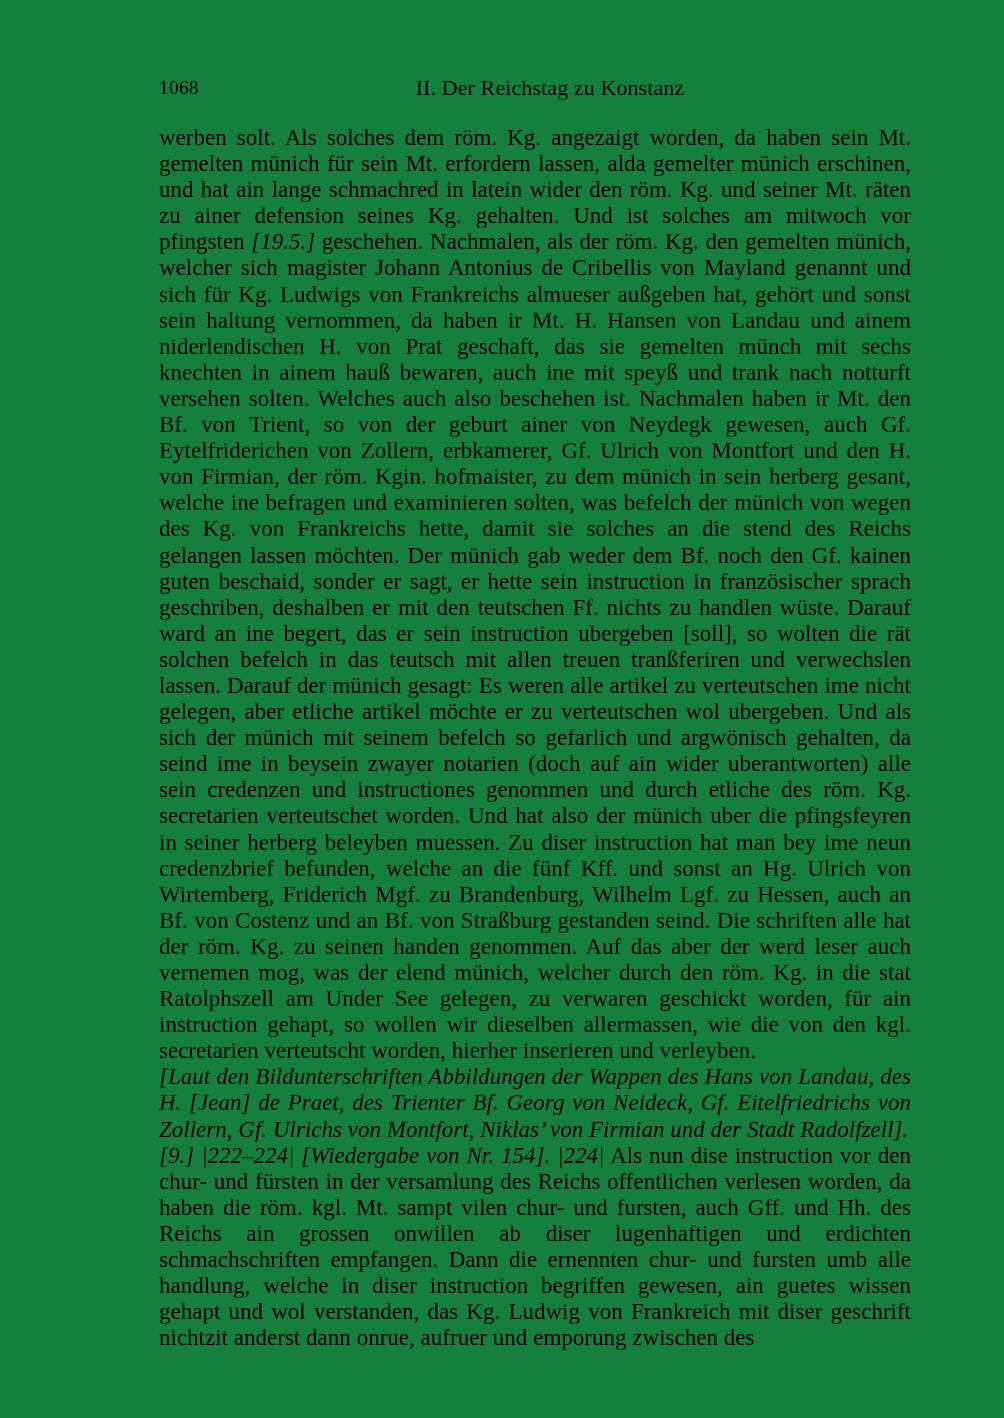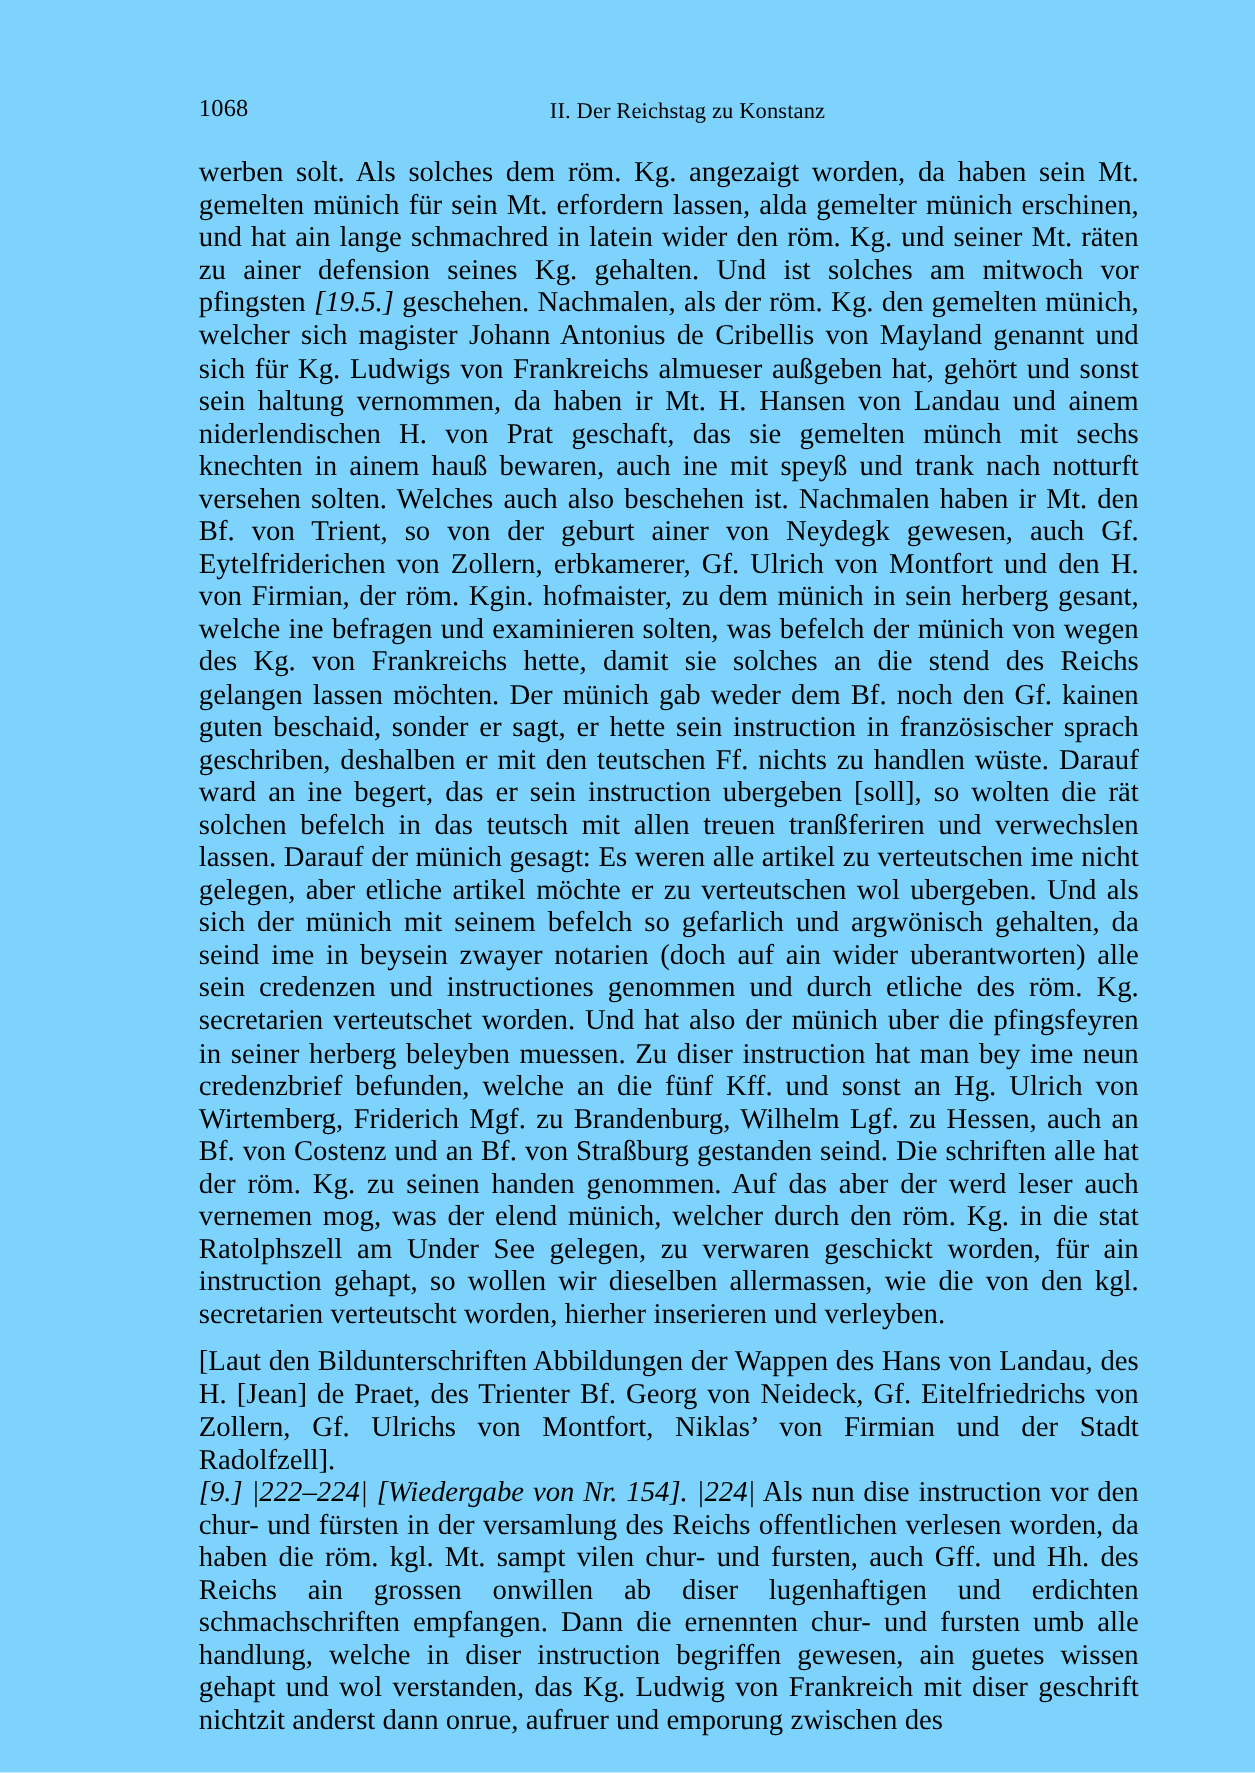--- a/index.html
+++ b/index.html
@@ -8,21 +8,21 @@
     background: #ffffff;
   }
   body {
     font-family: "Liberation Serif", "DejaVu Serif", serif;
     color: #000000;
   }
   .page {
     position: relative;
     width: 1004px;
     height: 1418px;
-    background: #7dd3fc;
+    background: #15803d;
     overflow: hidden;
     box-sizing: border-box;
   }
   .content {
     position: absolute;
     left: 159px;
     top: 0;
     width: 752px;
   }
   .running-head {
@@ -38,42 +38,42 @@
     top: 0;
     font-size: 19.5px;
     letter-spacing: 0.2px;
   }
   .head-title {
     position: absolute;
     left: 0;
     right: 0;
     top: 0;
     text-align: center;
-    font-size: 18px;
+    font-size: 22px;
     letter-spacing: 0.1px;
     padding-left: 30px;
   }
   p.body-par {
     margin: 0;
     font-size: 23px;
     line-height: 26.1px;
     text-align: justify;
     text-justify: inter-word;
     -webkit-hyphens: none;
     hyphens: none;
     word-spacing: 0.1px;
   }
   p.first-par {
     margin-top: 10px;
   }
   .ital {
     font-style: italic;
   }
   p.italic-par {
-    margin-top: 12px;
+    font-style: italic;
   }
 </style>
 </head>
 <body>
 
 <div class="page">
   <div class="content">
 
     <div class="running-head">
       <span class="folio">1068</span>

